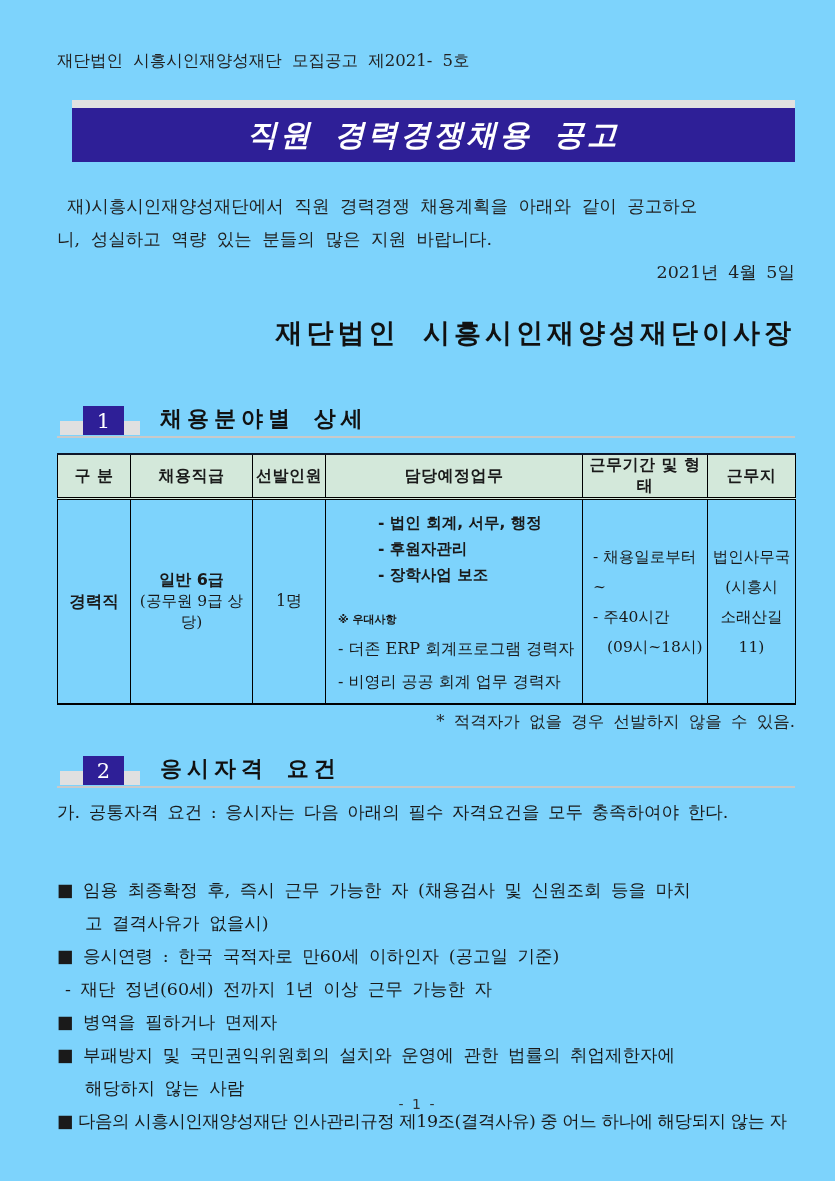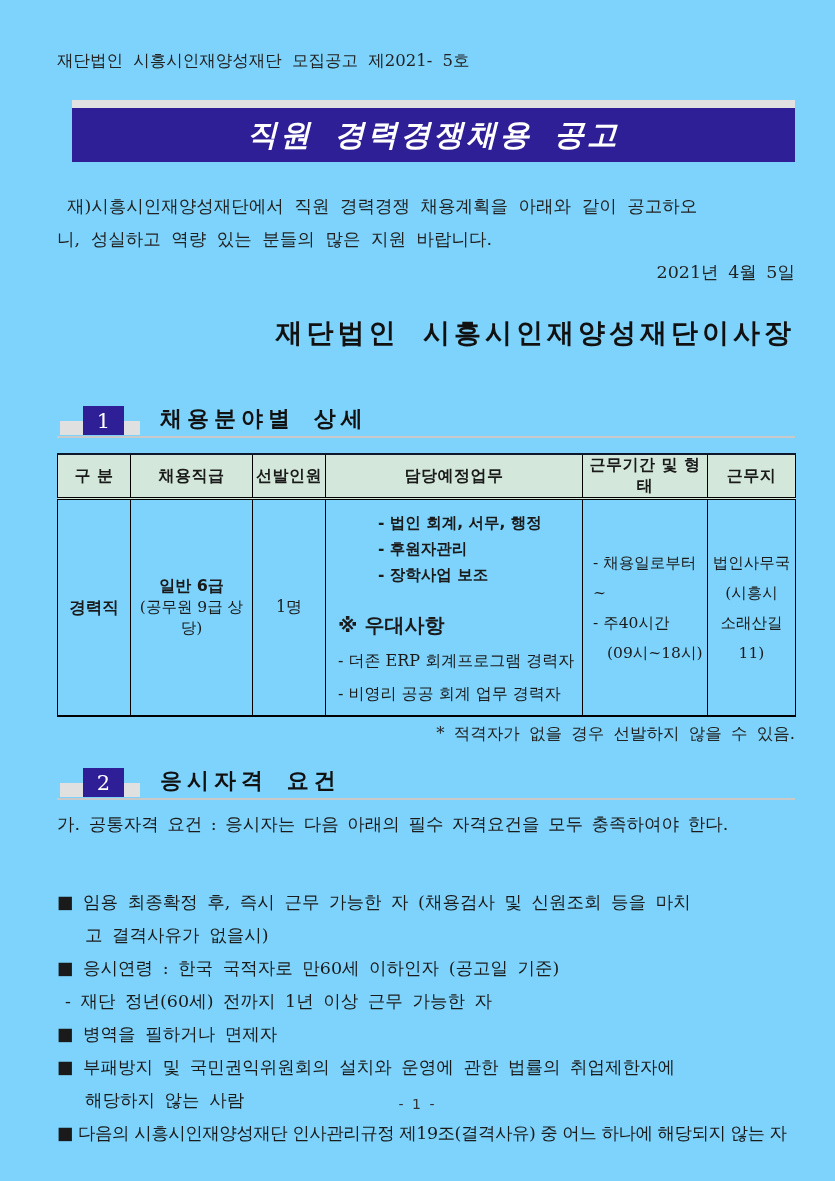--- a/index.html
+++ b/index.html
@@ -112,21 +112,21 @@
   .duties-cell { padding:10px 6px 10px 12px; vertical-align:top; }
   .duty-line {
     font-weight:bold;
     font-family:"DejaVu Sans","Liberation Sans",sans-serif;
     font-size:15.5px; line-height:26px;margin-left:40px;
   }
   .pref-title {
     margin-top:24px;
     font-weight:bold;
     font-family:"DejaVu Sans","Liberation Sans",sans-serif;
-    font-size:20px;
+    font-size:11px;
   }
   .pref-line { margin-top:12px; font-size:16px; }
   .terms-cell { padding-left:10px; }
   .term-line { font-size:15.5px; line-height:30px; }
   .term-indent { padding-left:14px; }
   .loc-line { font-size:15.5px; line-height:30px; text-align:center; }
 
   .footnote {
     margin-top:6px;
     text-align:right;

